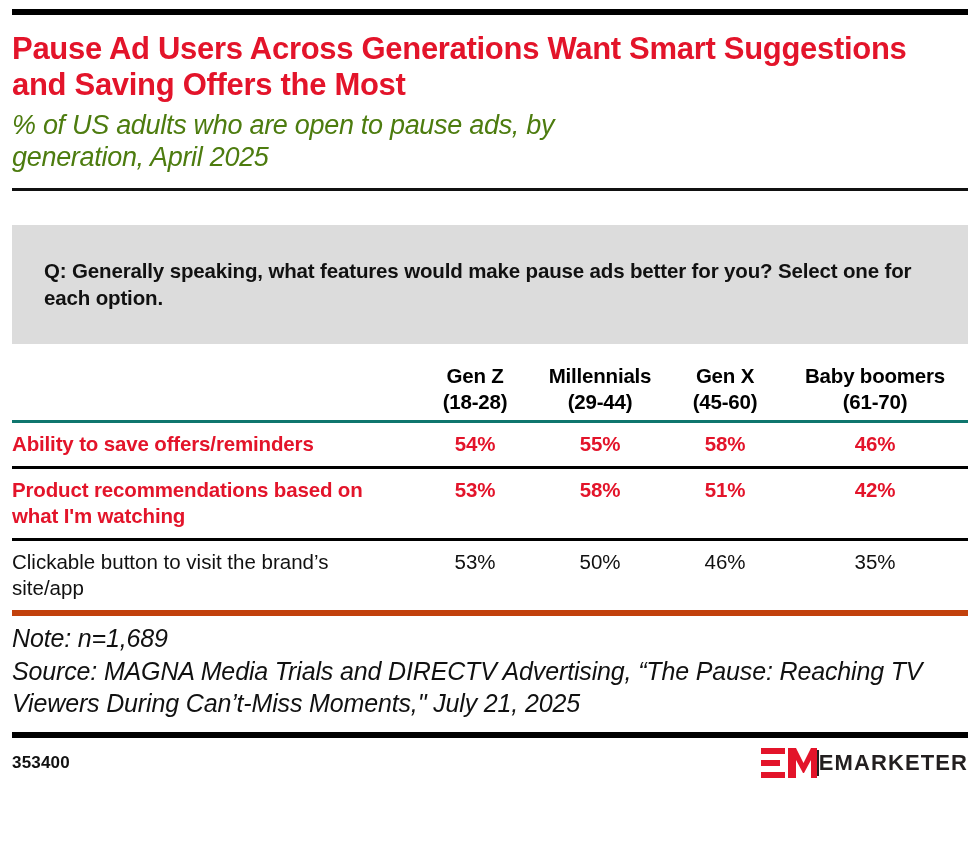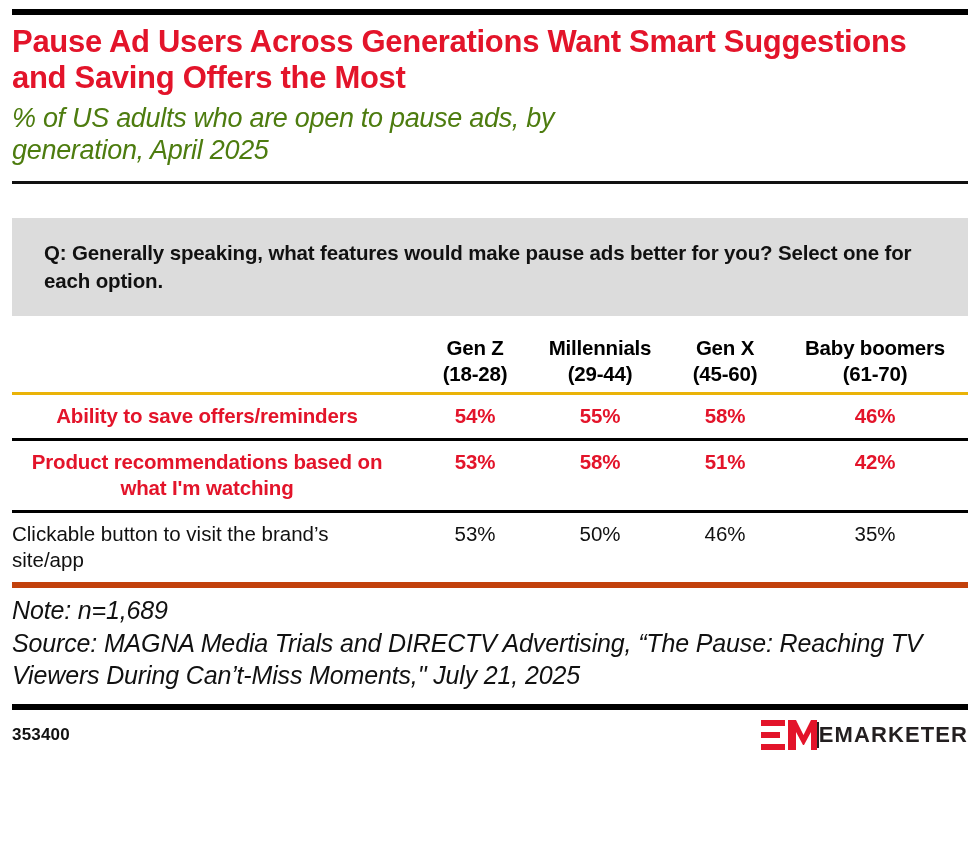--- a/index.html
+++ b/index.html
@@ -22,42 +22,42 @@
     margin-top:9px;
   }
 
   
   .title {
     color:#E3142A;
     font-weight:bold;
     font-size:31px;
     line-height:1.16;
     letter-spacing:-0.3px;
-    margin-top:9px;
+    margin-top:16px;
     max-width:930px;
   }
   .subtitle {
     font-style:italic;
     font-size:27px;
     line-height:1.18;
     letter-spacing:-0.3px;
     margin-top:7px;
     max-width:640px;
     color:#4d7c0f;
   }
   .title-rule {
     height:3px; background:#111;
     margin-top:14px;
   }
 
   
   .qbox {
     background:#DCDCDC;
     margin-top:34px;
-    height:98px;
+    height:119px;
     display:flex;
     align-items:center;
     padding:0 32px;
   }
   .qbox-text {
     font-weight:bold;
     font-size:20.5px;
     line-height:1.33;
     letter-spacing:-0.15px;
     color:#111;
@@ -80,37 +80,37 @@
     font-weight:bold;
     font-size:20.5px;
     line-height:1.28;
     letter-spacing:-0.2px;
     text-align:center;
     vertical-align:bottom;
     padding:0 0 5px 0;
     color:#000;
   }
   thead th.lbl { text-align:left; }
-  thead tr.hdr th { border-bottom:3px solid #eab308; }
+  thead tr.hdr th { border-bottom:3px solid #0f766e; }
 
   tbody td {
     font-size:20.5px;
     line-height:1.27;
     vertical-align:top;
     padding:8px 0 9px 0;
   }
   tbody td.lbl  { text-align:left; padding-right:16px; }
   tbody td.val  { text-align:center; }
 
   tbody tr.hl td {
     color:#E3142A;
     font-weight:bold;
     letter-spacing:-0.15px;
   }
-  tbody tr.hl td { border-bottom:3px solid #000;text-align:center; }
+  tbody tr.hl td { border-bottom:3px solid #000; }
   tbody tr.pl td { border-bottom:6px solid #c2410c; }
   tbody tr.pl td { color:#111; }
 
   
   .notes {
     font-style:italic;
     font-size:25px;
     line-height:1.3;
     letter-spacing:-0.15px;
     margin-top:6px;

